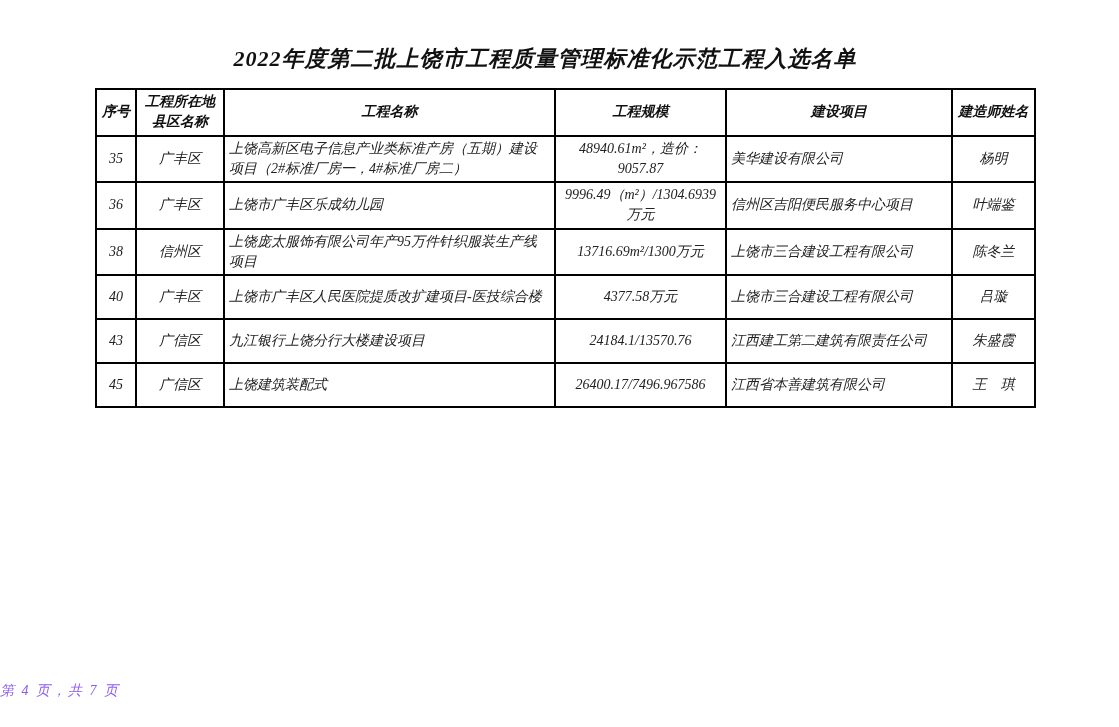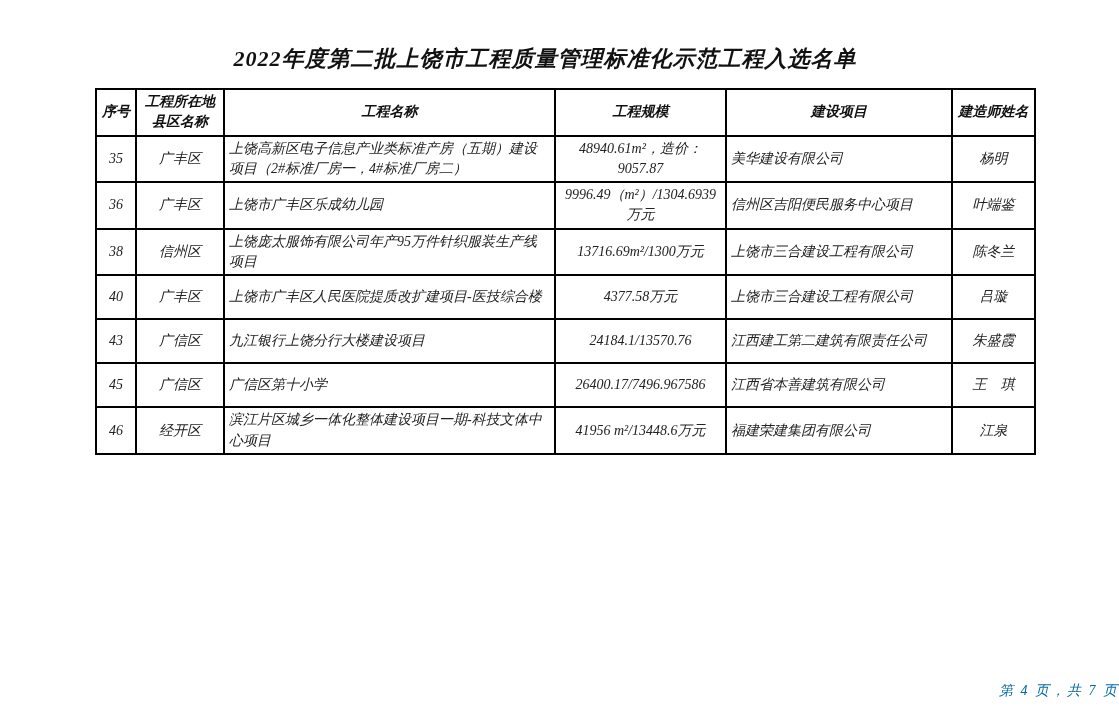--- a/index.html
+++ b/index.html
@@ -48,23 +48,23 @@
     text-align: center;
     color: #111111;
   }
   table.projects td { height: 44px; }
   .c-center { text-align: center; }
   .c-left   { text-align: left; }
   .page-footer {
     position: absolute;
     top: 682px; left: 0;
     width: 1119px;
-    text-align: right;
+    text-align: left;
     font-size: 14px;
-    color: #0369a1;
+    color: #8b5cf6;
     letter-spacing: 2px;
   }
 </style>
 </head>
 <body>
 
 <div class="page">
 
   <div class="doc-title">2022年度第二批上饶市工程质量管理标准化示范工程入选名单</div>
 
@@ -124,31 +124,23 @@
           <td class="c-center">43</td>
           <td class="c-center">广信区</td>
           <td class="c-left">九江银行上饶分行大楼建设项目</td>
           <td class="c-center">24184.1/13570.76</td>
           <td class="c-left">江西建工第二建筑有限责任公司</td>
           <td class="c-center">朱盛霞</td>
         </tr>
         <tr>
           <td class="c-center">45</td>
           <td class="c-center">广信区</td>
-          <td class="c-left">广信区第十小学</td>
+          <td class="c-left">上饶建筑装配式</td>
           <td class="c-center">26400.17/7496.967586</td>
           <td class="c-left">江西省本善建筑有限公司</td>
           <td class="c-center">王　琪</td>
-        </tr>
-        <tr>
-          <td class="c-center">46</td>
-          <td class="c-center">经开区</td>
-          <td class="c-left">滨江片区城乡一体化整体建设项目一期-科技文体中心项目</td>
-          <td class="c-center">41956 m²/13448.6万元</td>
-          <td class="c-left">福建荣建集团有限公司</td>
-          <td class="c-center">江泉</td>
         </tr>
       </tbody>
   </table>
 
   <div class="page-footer">第 4 页，共 7 页</div>
 
 </div>
 
 </body></html>

